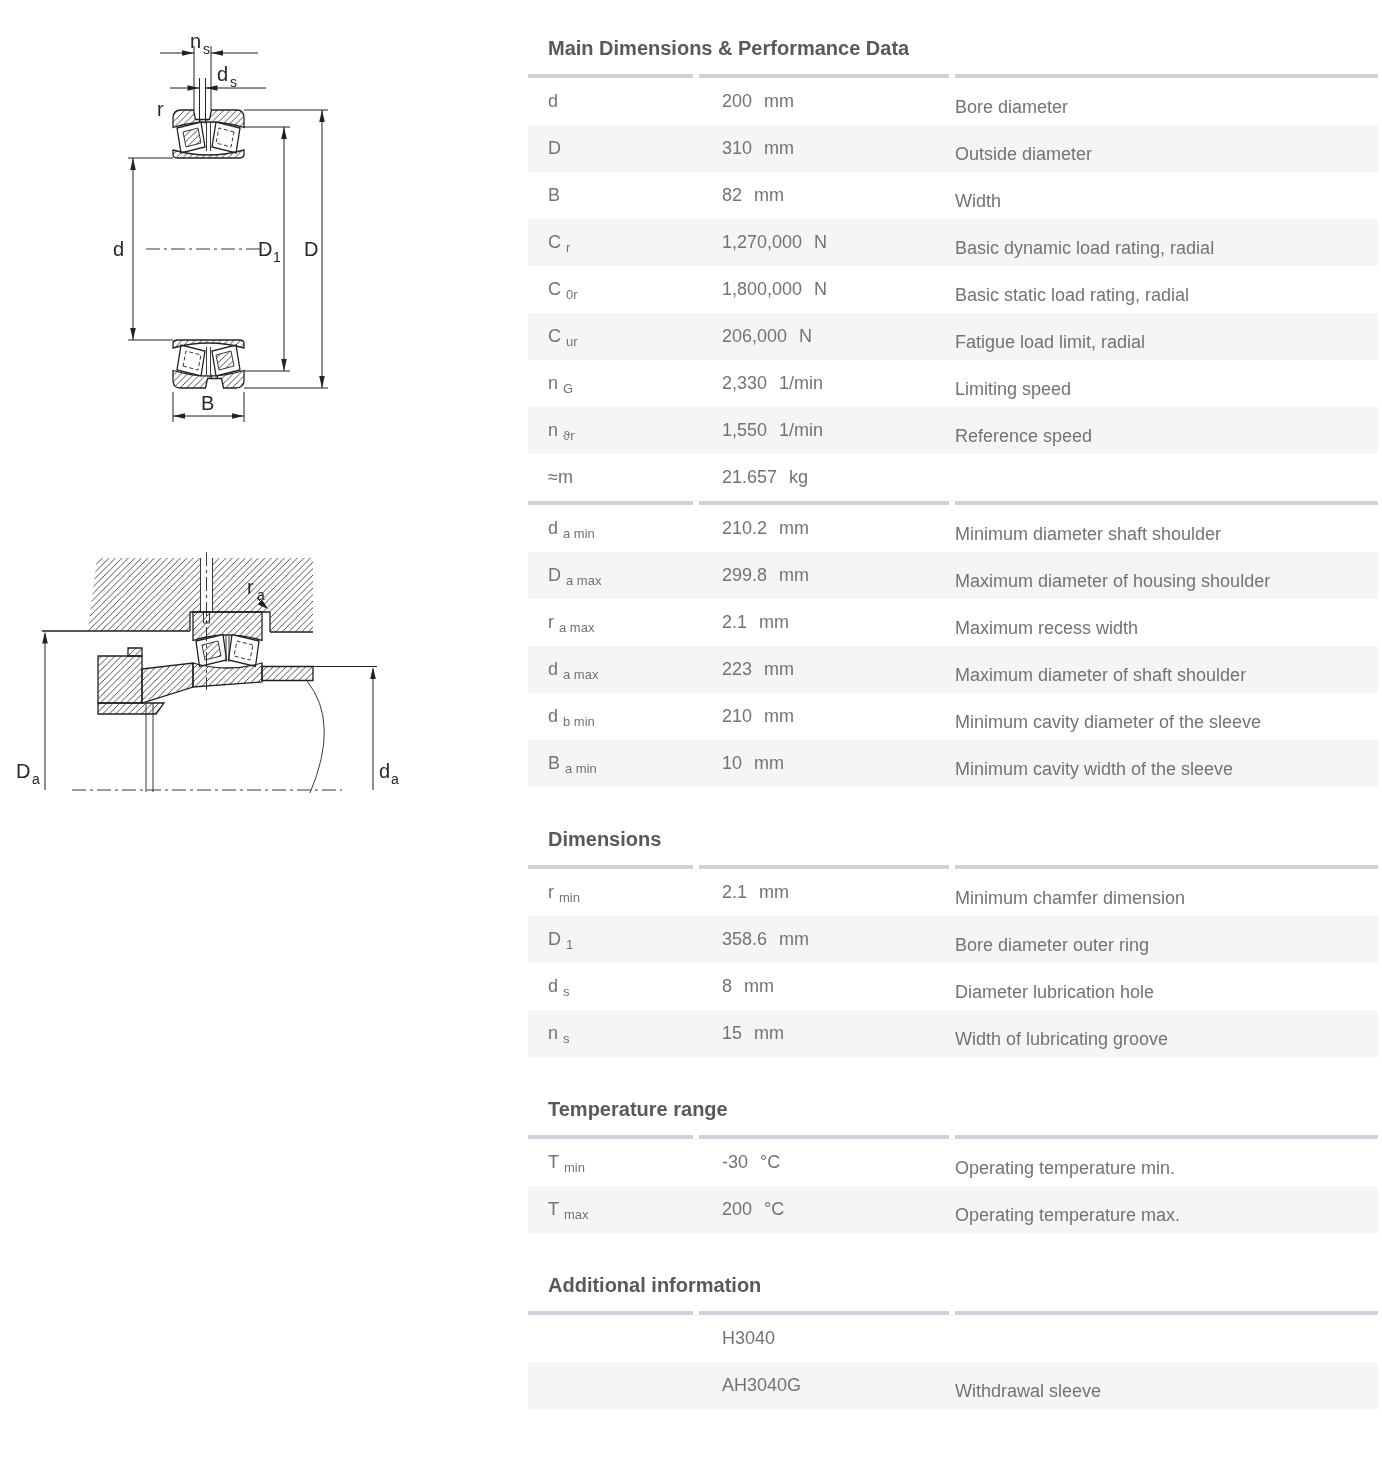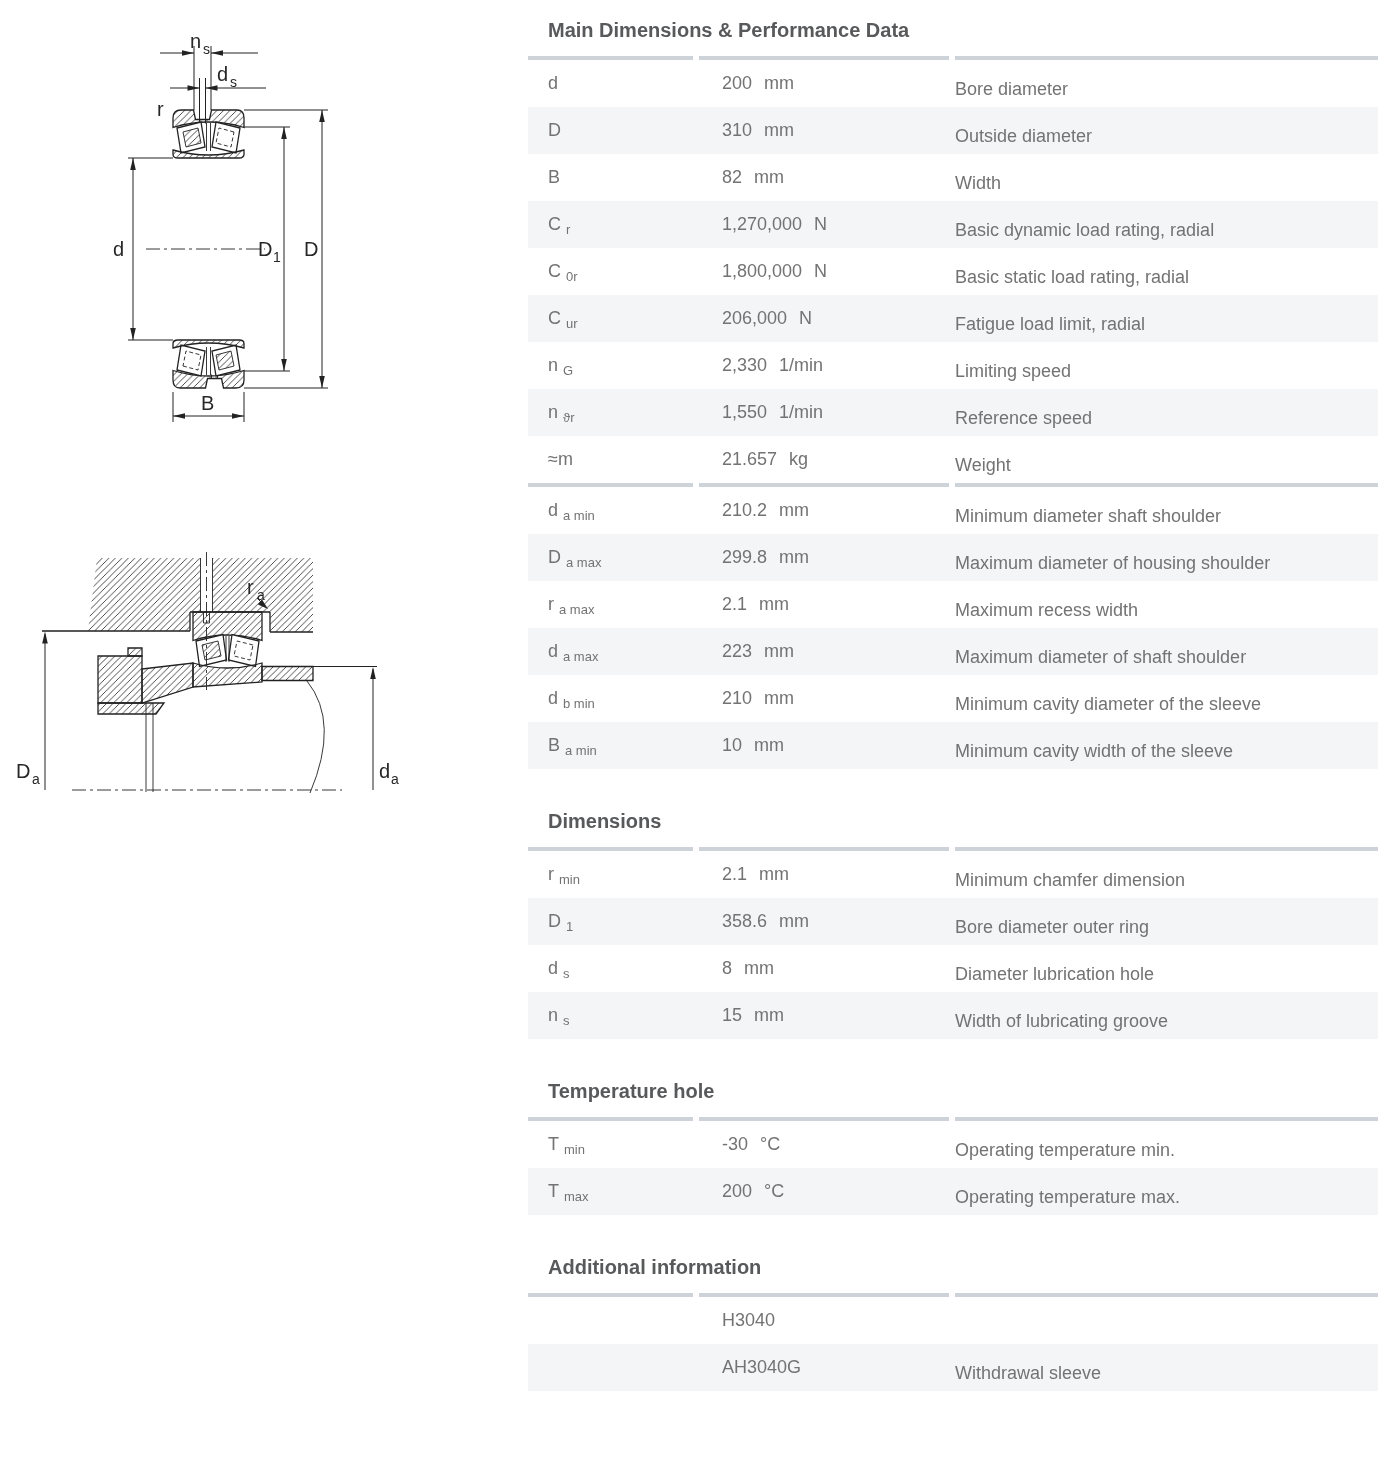--- a/index.html
+++ b/index.html
@@ -29,21 +29,21 @@
   
   .content{
     position:absolute;left:528px;top:0;width:850px;
     padding-top:18px;
   }
   .content section{margin:0;}
   h2.sec-title{
     font-size:20px;line-height:24px;font-weight:bold;color:#58595b;
     margin:40px 0 14px 0;padding-left:20px;
   }
-  .content section:first-child h2.sec-title{margin-top:0;}
+  .content section:first-child h2.sec-title{margin-top:18px;}
   .tbl{width:100%;}
   .tbl-border{display:flex;column-gap:6px;height:4px;}
   .tbl-border span{background:#cdd3d9;height:4px;display:block;}
   .tbl-border .b1{width:165px;}
   .tbl-border .b2{width:250px;}
   .tbl-border .b3{flex:1;}
   .row{display:flex;align-items:center;height:47px;background:#ffffff;
        color:#737373;font-size:18px;}
   .row.alt{background:#f4f5f7;}
   .c1{width:171px;box-sizing:border-box;padding-left:20px;flex-shrink:0;}
@@ -215,21 +215,20 @@
 
   <div class="row alt">
     <div class="c1"><span class="sym">n</span><span class="sub">ϑr</span></div>
     <div class="c2"><span class="val">1,550</span><span class="unit">1/min</span></div>
     <div class="c3"><span>Reference speed</span></div>
   </div>
 
   <div class="row">
     <div class="c1"><span class="sym">≈m</span></div>
     <div class="c2"><span class="val">21.657</span><span class="unit">kg</span></div>
-    <div class="c3"><span>Weight</span></div>
   </div>
 </div>
     </section>
 
     <section>
       <div class="tbl">
         <div class="tbl-border">
             <span class="b1"></span>
             <span class="b2"></span>
             <span class="b3"></span>
@@ -302,21 +301,21 @@
 
   <div class="row alt">
     <div class="c1"><span class="sym">n</span><span class="sub">s</span></div>
     <div class="c2"><span class="val">15</span><span class="unit">mm</span></div>
     <div class="c3"><span>Width of lubricating groove</span></div>
   </div>
 </div>
     </section>
 
     <section>
-      <h2 class="sec-title">Temperature hole</h2>
+      <h2 class="sec-title">Temperature range</h2>
       <div class="tbl">
         <div class="tbl-border">
             <span class="b1"></span>
             <span class="b2"></span>
             <span class="b3"></span>
           </div>
 
   <div class="row">
     <div class="c1"><span class="sym">T</span><span class="sub">min</span></div>
     <div class="c2"><span class="val">-30</span><span class="unit">°C</span></div>

